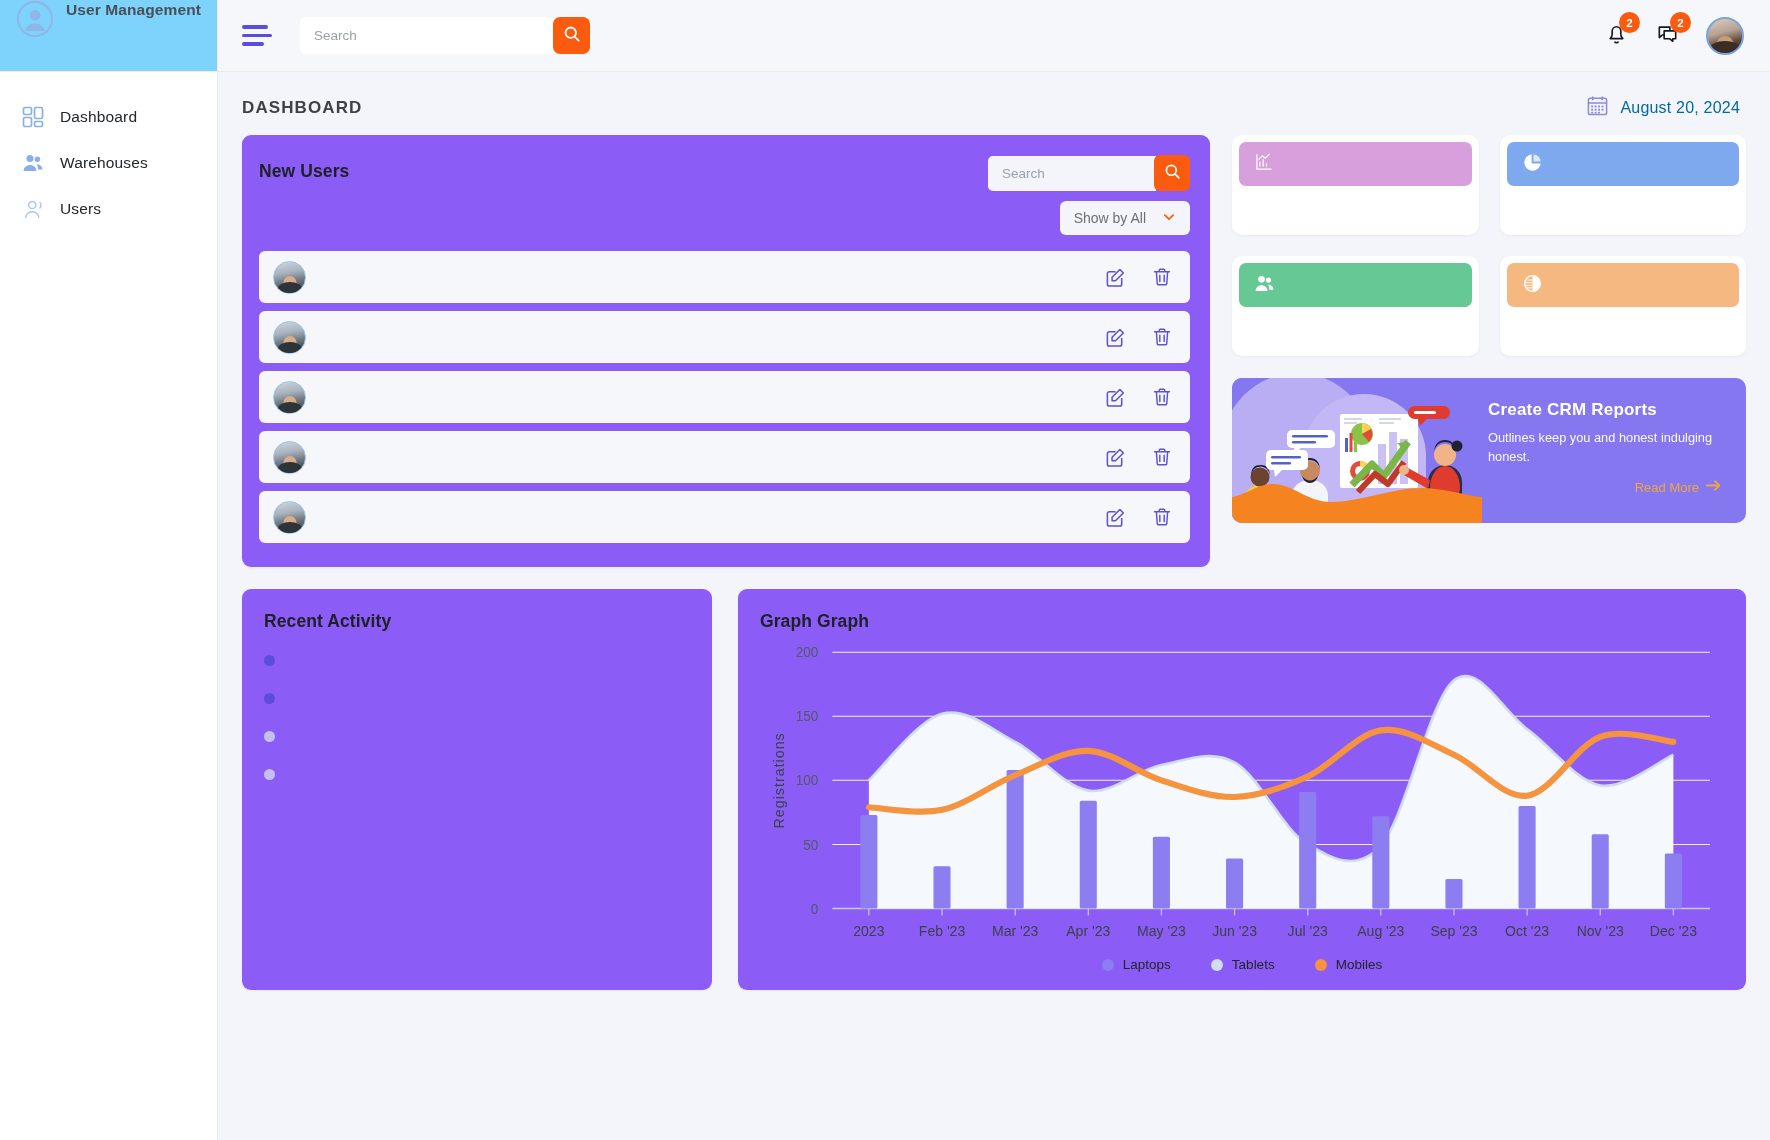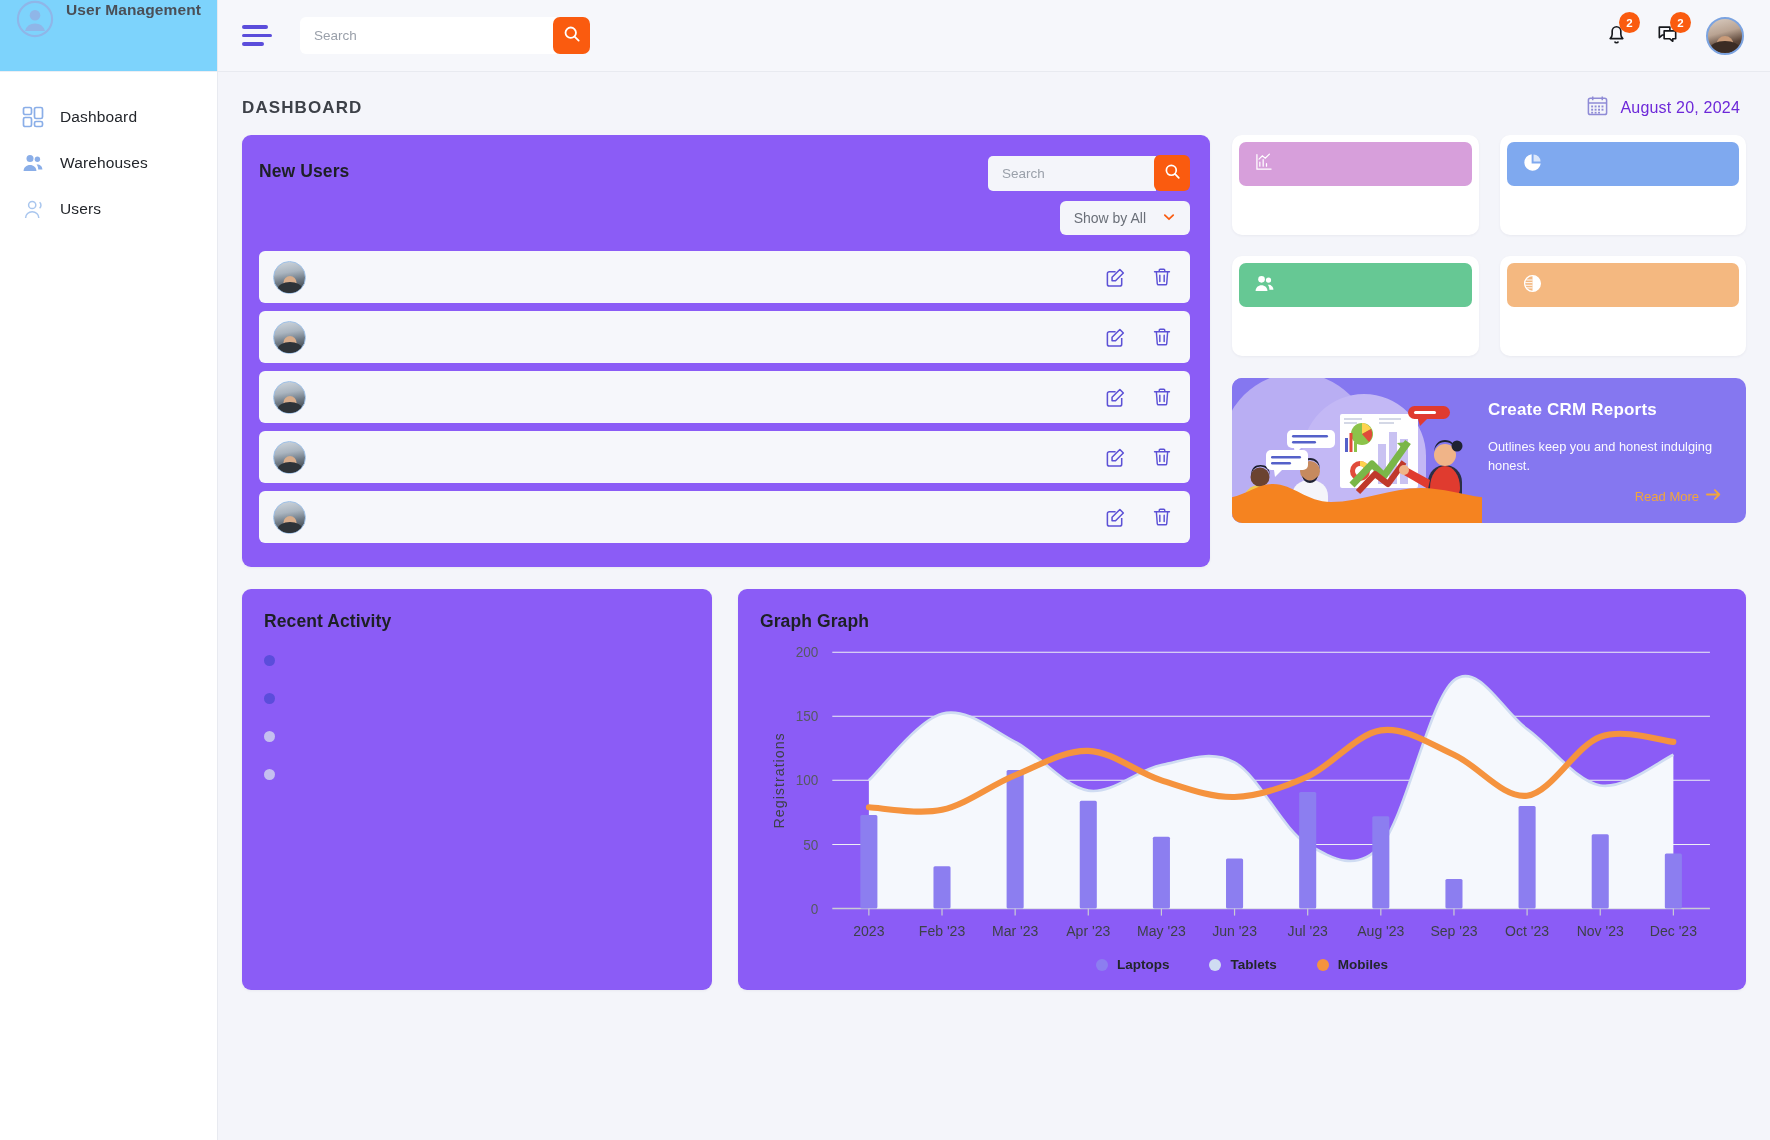--- a/index.html
+++ b/index.html
@@ -90,21 +90,21 @@
   
   .page-head {
     display: flex; align-items: center; justify-content: space-between;
     padding: 22px 30px 14px 24px;
   }
   .page-title {
     font-size: 17px; font-weight: 700; color: #3d4148;
     letter-spacing: 1.1px;
   }
   .date-chip { display: flex; align-items: center; gap: 11px; }
-  .date-text { font-size: 16px; color: #6d28d9; letter-spacing: .2px; }
+  .date-text { font-size: 16px; color: #0369a1; letter-spacing: .2px; }
 
   .content { padding: 0 24px 24px 24px; flex: 1; overflow: hidden; }
 
   
   .row1 { display: flex; gap: 22px; align-items: flex-start; }
 
   .card {
     background: #8b5cf6; border-radius: 9px;
     box-shadow: 0 1px 3px rgba(30,40,70,.055);
   }
@@ -170,40 +170,40 @@
   .stat-label { font-size: 14.5px; color: #7e848d; margin-top: 10px; }
 
   
   .promo {
     position: relative; height: 145px; border-radius: 10px;
     background: #8577f0; overflow: hidden; display: flex;
   }
   .promo-art { width: 250px; position: relative; flex-shrink: 0; }
   .promo-text { flex: 1; padding: 22px 24px 0 6px; color: #fff; }
   .promo-h { font-size: 17px; font-weight: 700; letter-spacing: .2px; }
-  .promo-p { font-size: 12.8px; line-height: 1.45; margin-top: 18px; opacity: .96; }
+  .promo-p { font-size: 12.8px; line-height: 1.45; margin-top: 9px; opacity: .96; }
   .promo-more {
     margin-top: 13px; font-size: 13px; color: #f0a63c;
     display: flex; align-items: center; justify-content: flex-end; gap: 7px; cursor: pointer;
   }
 
   
   .row2 { display: flex; gap: 26px; margin-top: 22px; align-items: stretch; }
   .activity { width: 470px; flex-shrink: 0; padding: 22px 22px 26px 22px; }
   .sec-title { font-size: 17.5px; font-weight: 700; color: #1d2025; letter-spacing: .1px; }
   .act-list { margin-top: 17px; display: flex; flex-direction: column; gap: 21px; }
   .act-item { display: flex; gap: 15px; }
   .act-dot { width: 11px; height: 11px; border-radius: 50%; margin-top: 6px; flex-shrink: 0; }
   .act-time { font-size: 15px; font-weight: 700; color: #1d2025; }
   .act-desc { font-size: 13.8px; color: #8a8f98; line-height: 1.52; margin-top: 4px; max-width: 362px; }
 
   .graph { flex: 1; min-width: 0; padding: 22px 22px 18px 22px; display: flex; flex-direction: column; }
   .graph-body { flex: 1; position: relative; margin-top: 8px; }
   .legend { display: flex; justify-content: center; gap: 40px; padding-top: 2px; }
-  .legend-item { display: flex; align-items: center; gap: 9px; font-size: 13.5px; color: #23262b; font-weight: bold; }
+  .legend-item { display: flex; align-items: center; gap: 9px; font-size: 13.5px; color: #23262b; }
   .legend-dot { width: 12px; height: 12px; border-radius: 50%; }
 </style>
 </head>
 <body>
 
 <div class="app">
 
   <aside class="sidebar">
     <div class="brand">
       <span class="brand-icon">

